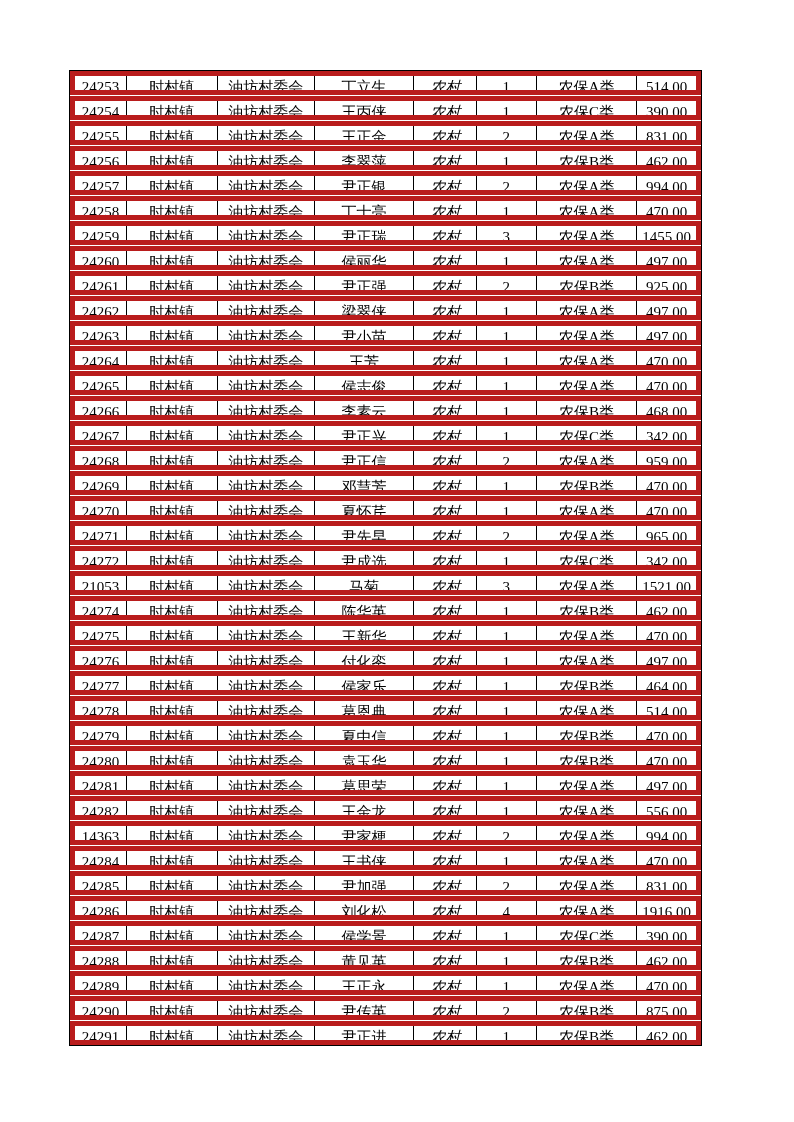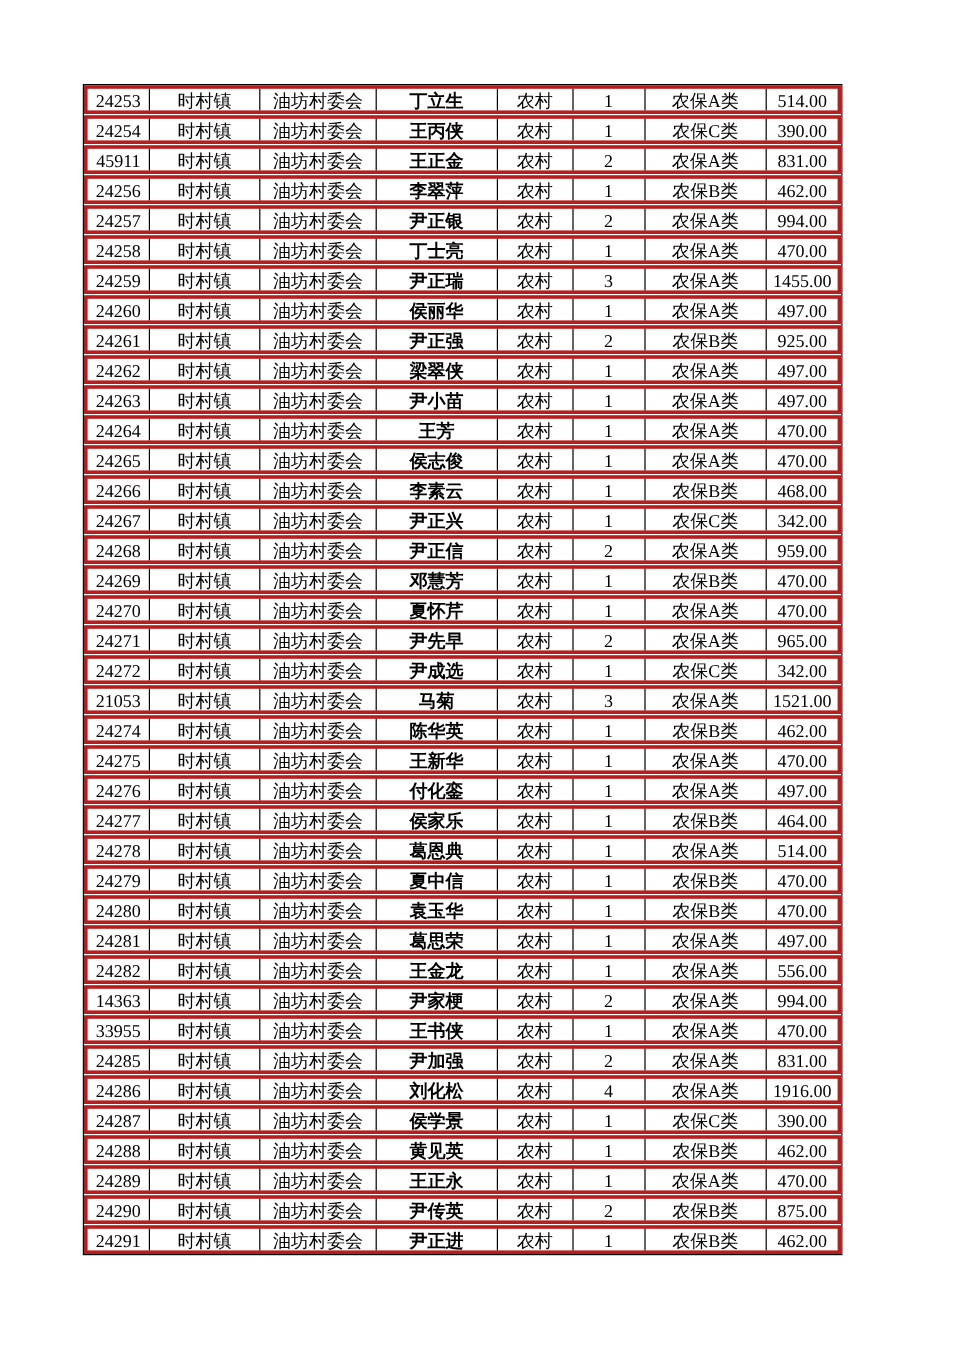--- a/index.html
+++ b/index.html
@@ -27,42 +27,42 @@
     top: 70px;
     width: 633px;
     box-sizing: border-box;
     border: 1px solid #000;
     background: #ffffff;
   }
   .row {
     display: flex;
     box-sizing: border-box;
     height: 24px;
-    border: 3px solid #b91c1c;
+    border: 5px solid #b91c1c;
     margin-bottom: 1px;
     background: #ffffff;
   }
   .row:last-child {
     margin-bottom: 0;
   }
   .cell {
     box-sizing: border-box;
     border-right: 1px solid #000;
     text-align: center;
     font-size: 15px;
     line-height: 22px;
     white-space: nowrap;
     overflow: hidden;
   }
   .cell:last-child { border-right: none; }
   .c0 { width: 53px; }
   .c1 { width: 93px; }
   .c2 { width: 99px; }
-  .c3 { width: 102px; font-weight: bold; }
-  .c4 { width: 64px; }
+  .c3 { width: 102px; }
+  .c4 { width: 64px; font-style: italic; }
   .c5 { width: 61px; }
   .c6 { width: 103px; }
   .c7 { width: 60px; }
 </style>
 </head>
 <body>
 
 <div class="page">
   <div class="table-wrap">
       <div class="row">
@@ -79,21 +79,21 @@
     <div class="cell c0">24254</div>
     <div class="cell c1">时村镇</div>
     <div class="cell c2">油坊村委会</div>
     <div class="cell c3">王丙侠</div>
     <div class="cell c4">农村</div>
     <div class="cell c5">1</div>
     <div class="cell c6">农保C类</div>
     <div class="cell c7">390.00</div>
   </div>
       <div class="row">
-    <div class="cell c0">45911</div>
+    <div class="cell c0">24255</div>
     <div class="cell c1">时村镇</div>
     <div class="cell c2">油坊村委会</div>
     <div class="cell c3">王正金</div>
     <div class="cell c4">农村</div>
     <div class="cell c5">2</div>
     <div class="cell c6">农保A类</div>
     <div class="cell c7">831.00</div>
   </div>
       <div class="row">
     <div class="cell c0">24256</div>
@@ -369,21 +369,21 @@
     <div class="cell c0">14363</div>
     <div class="cell c1">时村镇</div>
     <div class="cell c2">油坊村委会</div>
     <div class="cell c3">尹家梗</div>
     <div class="cell c4">农村</div>
     <div class="cell c5">2</div>
     <div class="cell c6">农保A类</div>
     <div class="cell c7">994.00</div>
   </div>
       <div class="row">
-    <div class="cell c0">33955</div>
+    <div class="cell c0">24284</div>
     <div class="cell c1">时村镇</div>
     <div class="cell c2">油坊村委会</div>
     <div class="cell c3">王书侠</div>
     <div class="cell c4">农村</div>
     <div class="cell c5">1</div>
     <div class="cell c6">农保A类</div>
     <div class="cell c7">470.00</div>
   </div>
       <div class="row">
     <div class="cell c0">24285</div>

